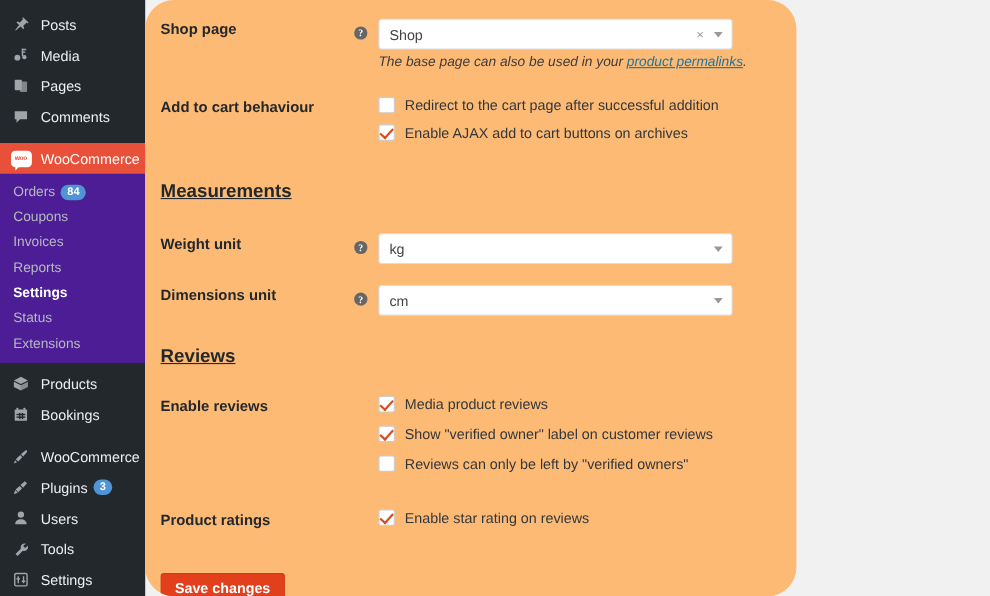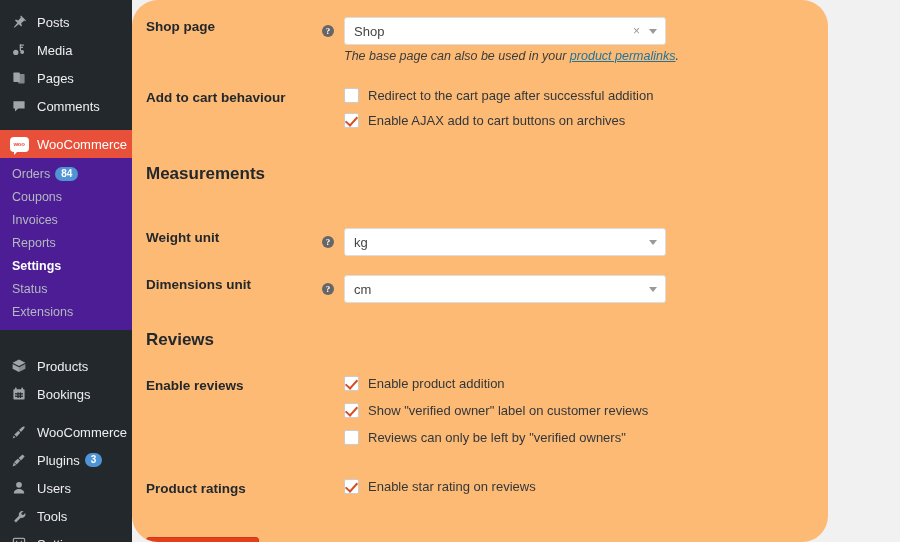--- a/index.html
+++ b/index.html
@@ -2,21 +2,21 @@
 <html><head>
 <meta charset="utf-8">
 <style>
   * { box-sizing: border-box; margin: 0; padding: 0; }
   html, body {
     width: 900px; height: 542px;
     font-family: "Liberation Sans", sans-serif;
     background: #f1f1f1;
     overflow: hidden;
   }
-  .app { display: flex; width: 828px; height: 542px; }
+  .app { display: flex; width: 724px; height: 542px; }
 
   
   .sidebar {
     width: 132px; min-width: 132px; height: 542px;
     background: #23282d;
     color: #eee;
     font-size: 13px;
     padding-top: 8px;
     position: relative;
   }
@@ -153,20 +153,21 @@
     color: #3c3c3c;
     margin-top: 4px;
   }
   .desc a { color: #21759b; text-decoration: underline; }
 
   .section-title {
     font-size: 17px;
     font-weight: bold;
     color: #23282d;
     margin: 0;
+    text-decoration: underline;
   }
 
   .cbrow {
     display: flex; align-items: center;
     margin-bottom: 10px;
   }
   .cb {
     width: 15px; height: 15px; min-width: 15px;
     background: #fff;
     border: 1px solid #ccc;
@@ -272,21 +273,21 @@
         <span>Settings</span>
       </div>
       <div class="sub-item">
         <span>Status</span>
       </div>
       <div class="sub-item">
         <span>Extensions</span>
       </div>
     </div>
 
-    <div class="menu-item" style="margin-top:22px">
+    <div class="menu-item" style="margin-top:5px">
       <span class="ico">
         <svg width="16" height="16" viewBox="0 0 20 20">
             <path d="M10 2l8 4-8 4-8-4z"></path>
             <path d="M2 7.5l8 4v6l-8-4z"></path>
             <path d="M18 7.5l-8 4v6l8-4z" opacity="0.8"></path>
           </svg>
       </span>
       <span class="lbl">Products</span>
     </div>
 
@@ -393,21 +394,21 @@
         </div>
         <div class="cbrow">
           <span class="cb checked"></span>
           <span class="cb-label">Enable AJAX add to cart buttons on archives</span>
         </div>
       </div>
     </div>
 
     <h2 class="section-title" style="margin-top:26px">Measurements</h2>
 
-    <div class="row" style="margin-top:44px">
+    <div class="row" style="margin-top:28px">
       <div class="label-col">Weight unit</div>
       <div class="help-col">
         <span class="help">?</span>
       </div>
       <div class="field-col">
         <div class="select-box">
           <span class="val">kg</span>
           <span class="caret"></span>
         </div>
       </div>
@@ -427,21 +428,21 @@
     </div>
 
     <h2 class="section-title" style="margin-top:27px">Reviews</h2>
 
     <div class="row" style="margin-top:26px">
       <div class="label-col">Enable reviews</div>
       <div class="help-col"></div>
       <div class="field-col">
         <div class="cbrow" style="margin-bottom:12px">
           <span class="cb checked"></span>
-          <span class="cb-label">Enable product addition</span>
+          <span class="cb-label">Media product reviews</span>
         </div>
         <div class="cbrow" style="margin-bottom:12px">
           <span class="cb checked"></span>
           <span class="cb-label">Show "verified owner" label on customer reviews</span>
         </div>
         <div class="cbrow" style="margin-bottom:0">
           <span class="cb"></span>
           <span class="cb-label">Reviews can only be left by "verified owners"</span>
         </div>
       </div>

